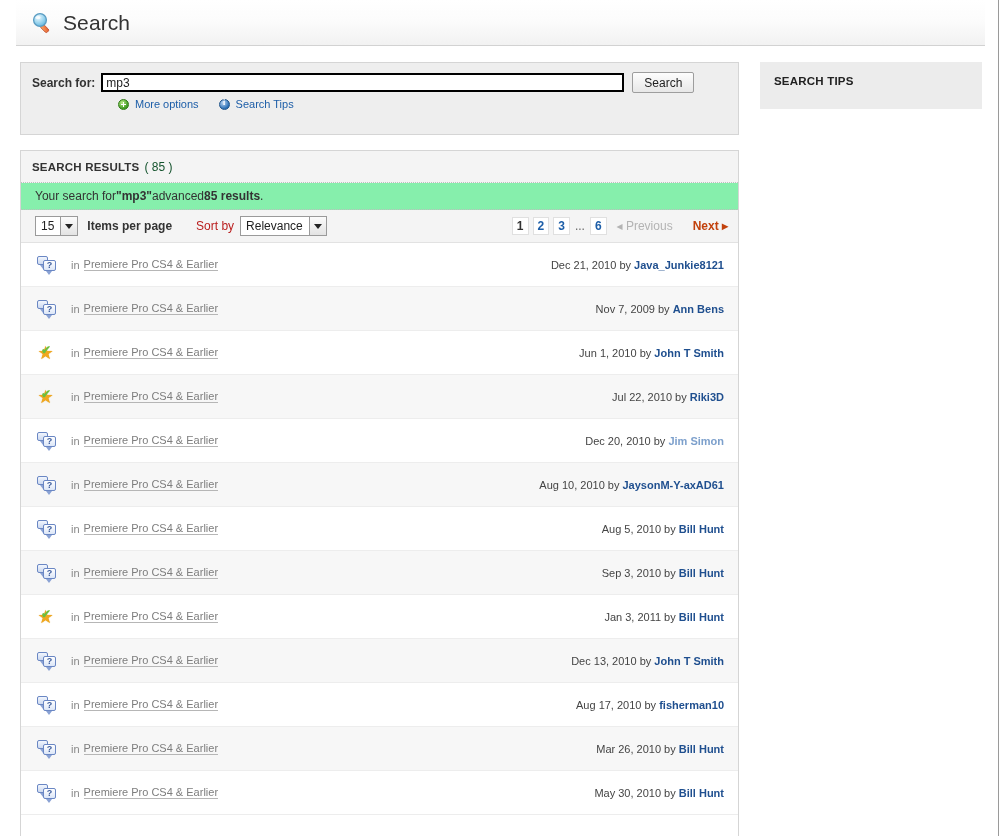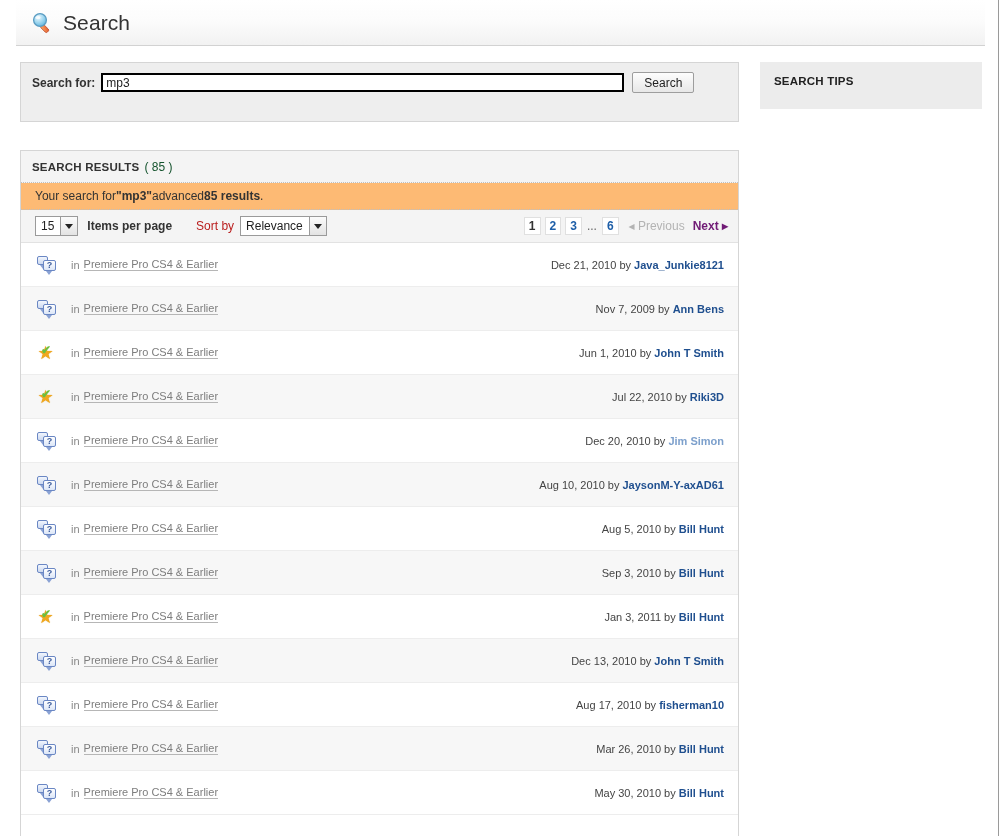--- a/index.html
+++ b/index.html
@@ -33,21 +33,21 @@
   }
   #titlebar .magnifier { width: 24px; height: 24px; position: relative; margin-right: 9px; }
   #page-title {
     font-size: 21px; font-weight: normal; color: #333333;
     letter-spacing: .1px;
   }
 
   
   #searchbox {
     position: absolute; left: 20px; top: 62px;
-    width: 719px; height: 60px;
+    width: 719px; height: 73px;
     background: #eeeeee;
     border: 1px solid #d5d5d5;
   }
   #searchrow { display: flex; align-items: center; padding: 9px 10px 0 11px; }
   #search-label { font-size: 12px; font-weight: bold; color: #333; margin-right: 6px; white-space: nowrap; }
   #search-input {
     width: 523px; height: 19px;
     border: 2px solid #000000;
     background: #ffffff;
     font-family: "Liberation Sans", sans-serif;
@@ -103,21 +103,21 @@
     border-bottom: 1px dotted #bfbfbf;
     display: flex; align-items: center; padding-left: 11px;
   }
   #results-head .rh-title {
     font-size: 11.5px; font-weight: bold; color: #333;
     letter-spacing: .2px; text-transform: uppercase;
   }
   #results-head .rh-count { font-size: 12px; color: #14532d; margin-left: 5px; }
 
   #results-summary {
-    height: 27px; background: #fdba74;
+    height: 27px; background: #86efac;
     border-bottom: 1px dotted #bfbfbf;
     display: flex; align-items: center; padding-left: 14px;
     font-size: 12px; color: #333;
   }
   #results-summary b { font-weight: bold; }
 
   #toolbar {
     height: 33px; background: #f4f4f4;
     border-bottom: 1px solid #e2e2e2;
     display: flex; align-items: center;
@@ -141,21 +141,21 @@
   #toolbar .tb-label { font-size: 12px; color: #333; margin: 0 0 0 9px; font-weight: bold; }
   #toolbar .tb-label-plain { font-size: 12px; color: #b91c1c; margin: 0 6px 0 24px; }
   #pager { margin-left: auto; display: flex; align-items: center; font-size: 12px; gap: 4px; }
   #pager .pnum {
     color: #1d5ea8; font-weight: bold; padding: 1px 4px;
     background: #ffffff; border: 1px solid #e0e0e0;
   }
   #pager .pnum.cur { color: #333; }
   #pager .pdots { color: #666; padding: 0 1px; }
   #pager .prev { color: #b3b3b3; margin-left: 6px; }
-  #pager .next { color: #701a75; font-weight: bold; margin-left: 4px; }
+  #pager .next { color: #c2410c; font-weight: bold; margin-left: 16px; }
 
   
   .row {
     height: 44px; display: flex; align-items: center;
     padding: 0 14px 0 0;
     border-bottom: 1px solid #ededed;
     background: #ffffff;
   }
   .row.alt { background: #f7f7f7; }
   .row .icon-cell { width: 50px; display: flex; justify-content: center; align-items: center; }
@@ -251,20 +251,27 @@
     </span>
     <span id="page-title">Search</span>
   </div>
 
   <div id="searchbox">
     <div id="searchrow">
       <span id="search-label">Search for:</span>
       <input id="search-input" type="text" value="mp3" style="">
       <button id="search-button">Search</button>
     </div>
+    <div id="sublinks">
+      <span class="ic-plus"></span>
+      <a href="#">More options</a>
+      <span class="gap"></span>
+      <span class="ic-info"></span>
+      <a href="#">Search Tips</a>
+    </div>
   </div>
 
   <div id="results-panel">
 
     <div id="results-head">
       <span class="rh-title">SEARCH RESULTS</span>
       <span class="rh-count">( 85 )</span>
     </div>
 
     <div id="results-summary">

